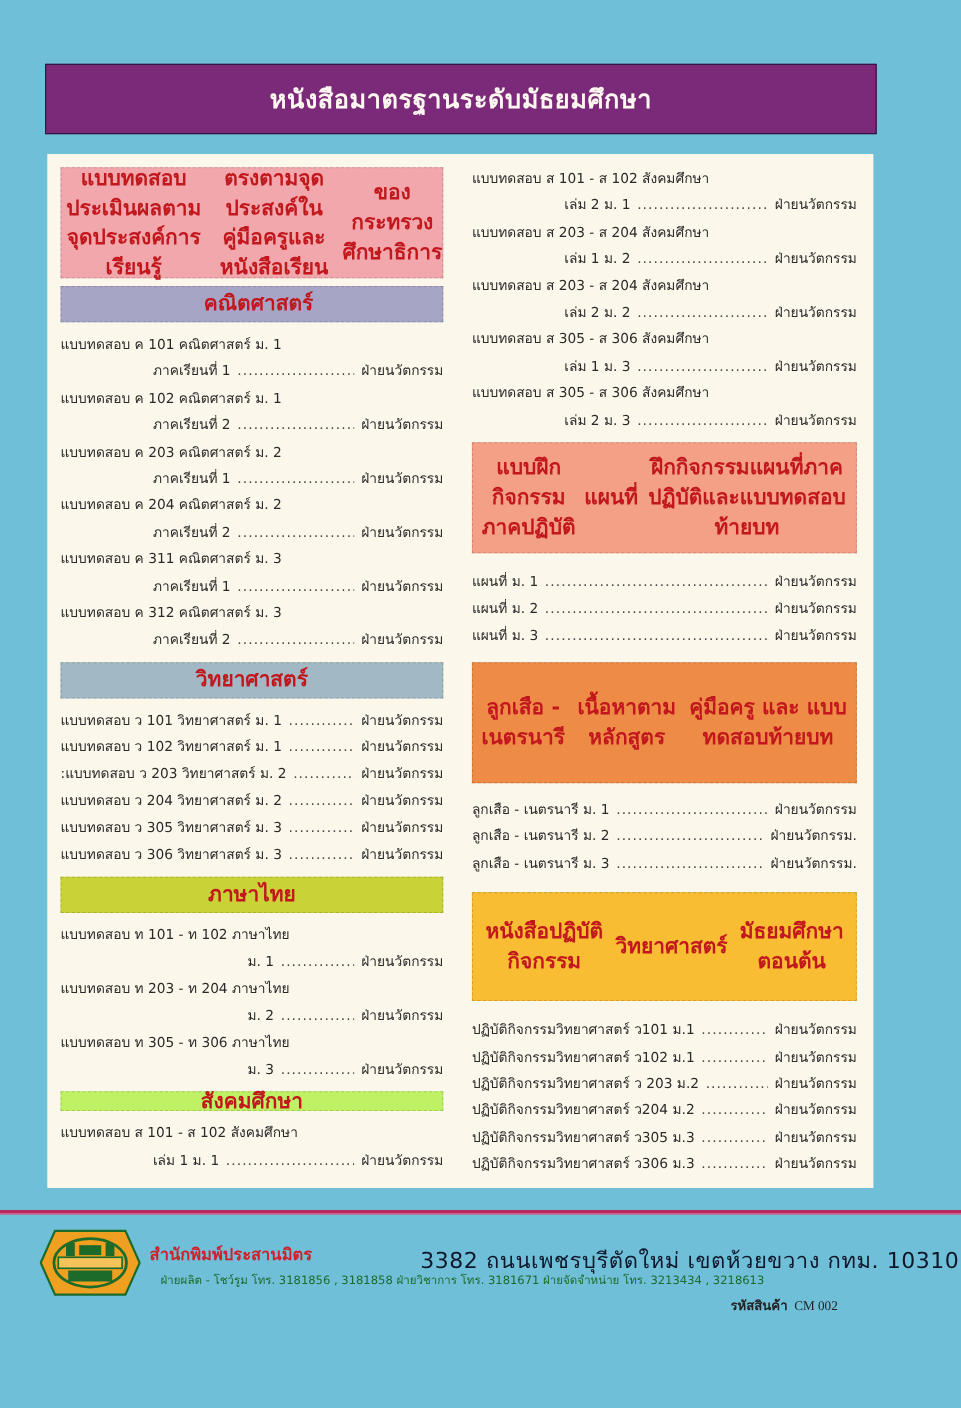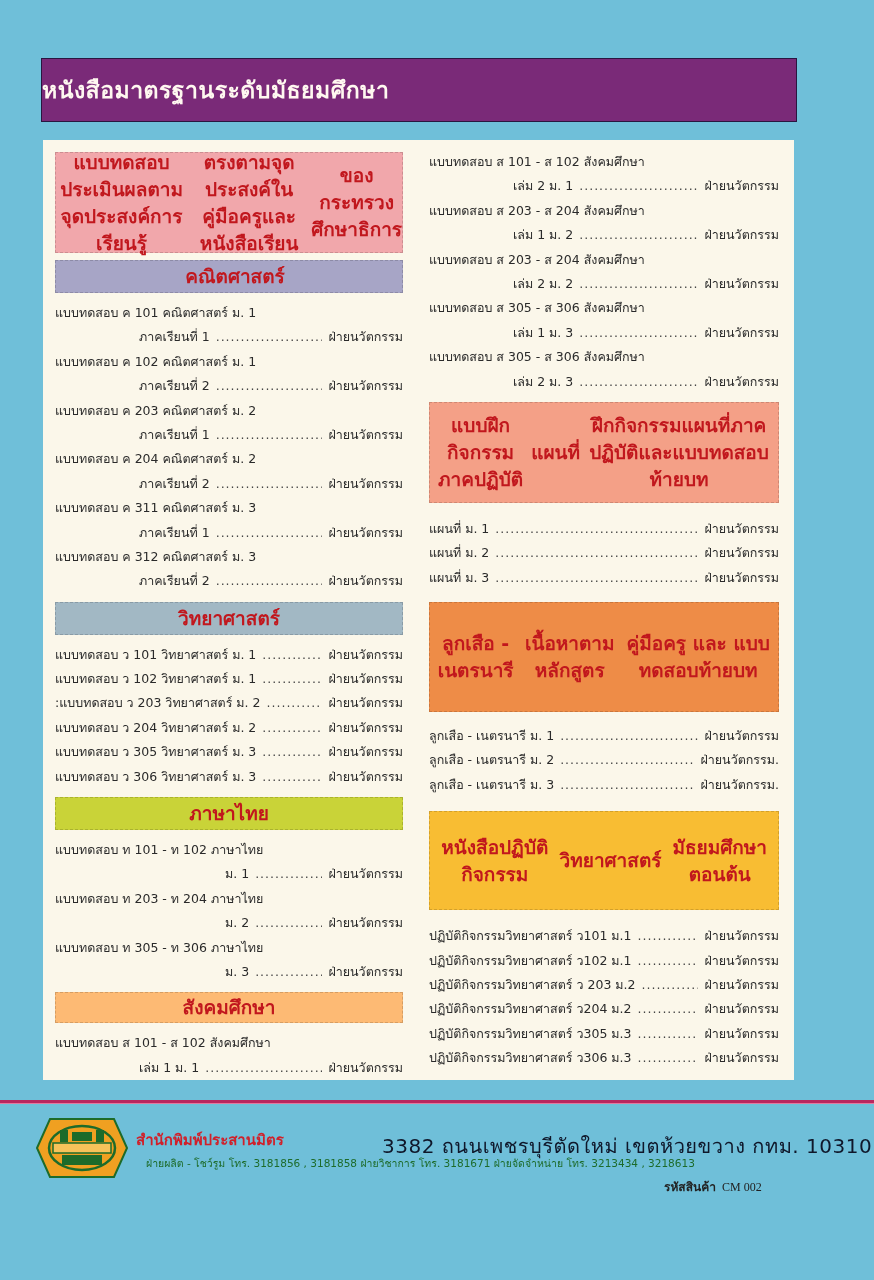--- a/index.html
+++ b/index.html
@@ -6,21 +6,21 @@
   html, body { width: 874px; height: 1280px; overflow: hidden; }
   body {
     background: #6fbfd9;
     font-family: "DejaVu Sans", sans-serif;
     position: relative;
     color: #2a2a2a;
   }
   .title-bar {
     position: absolute; left: 41px; top: 58px; width: 756px; height: 64px;
     background: #7a2a78; border: 1px solid #2a1540;
-    display: flex; align-items: center; 
+    display: flex; align-items: center; justify-content: center;
   }
   .title-bar span { color: #fff8f0; font-size: 23px; font-weight: bold; letter-spacing: 0.5px; }
 
   .panel {
     position: absolute; left: 43px; top: 140px; width: 751px; height: 940px;
     background: #fbf7ea;
   }
   .divider {
     position: absolute; left: 418px; top: 155px; width: 3px; height: 915px; background: #1a1a1a;
   }
@@ -31,21 +31,21 @@
   .hdr {
     display: flex; flex-direction: row; align-items: center; justify-content: center;
     color: #c1171d; font-size: 19px; text-align: center; line-height: 27px;
     border: 1px dashed rgba(0,0,0,0.15);
     font-weight: bold;
   }
   .hdr-pink { background: #f1a7ab; height: 101px; margin-top: 12px; }
   .hdr-purple { background: #a7a5c6; height: 33px; margin-top: 7px; padding-left: 12px; }
   .hdr-steel { background: #a2b8c4; height: 33px; }
   .hdr-lime { background: #c9d338; height: 33px; }
-  .hdr-khaki { background: #fdba74; height: 31px; }
+  .hdr-khaki { background: #bef264; height: 18px; }
   .hdr-salmon { background: #f4a087; height: 101px; margin-top: 0; }
   .hdr-orange { background: #ee8c47; height: 110px; }
   .hdr-yellow { background: #f8bd33; height: 99px; }
 
   .rows { padding-top: 8px; padding-bottom: 8px; }
   .row {
     font-size: 12.5px; line-height: 24.4px; height: 24.4px; white-space: nowrap;
     display: flex; align-items: center;
   }
   .row .l1 { flex: 0 0 auto; }

